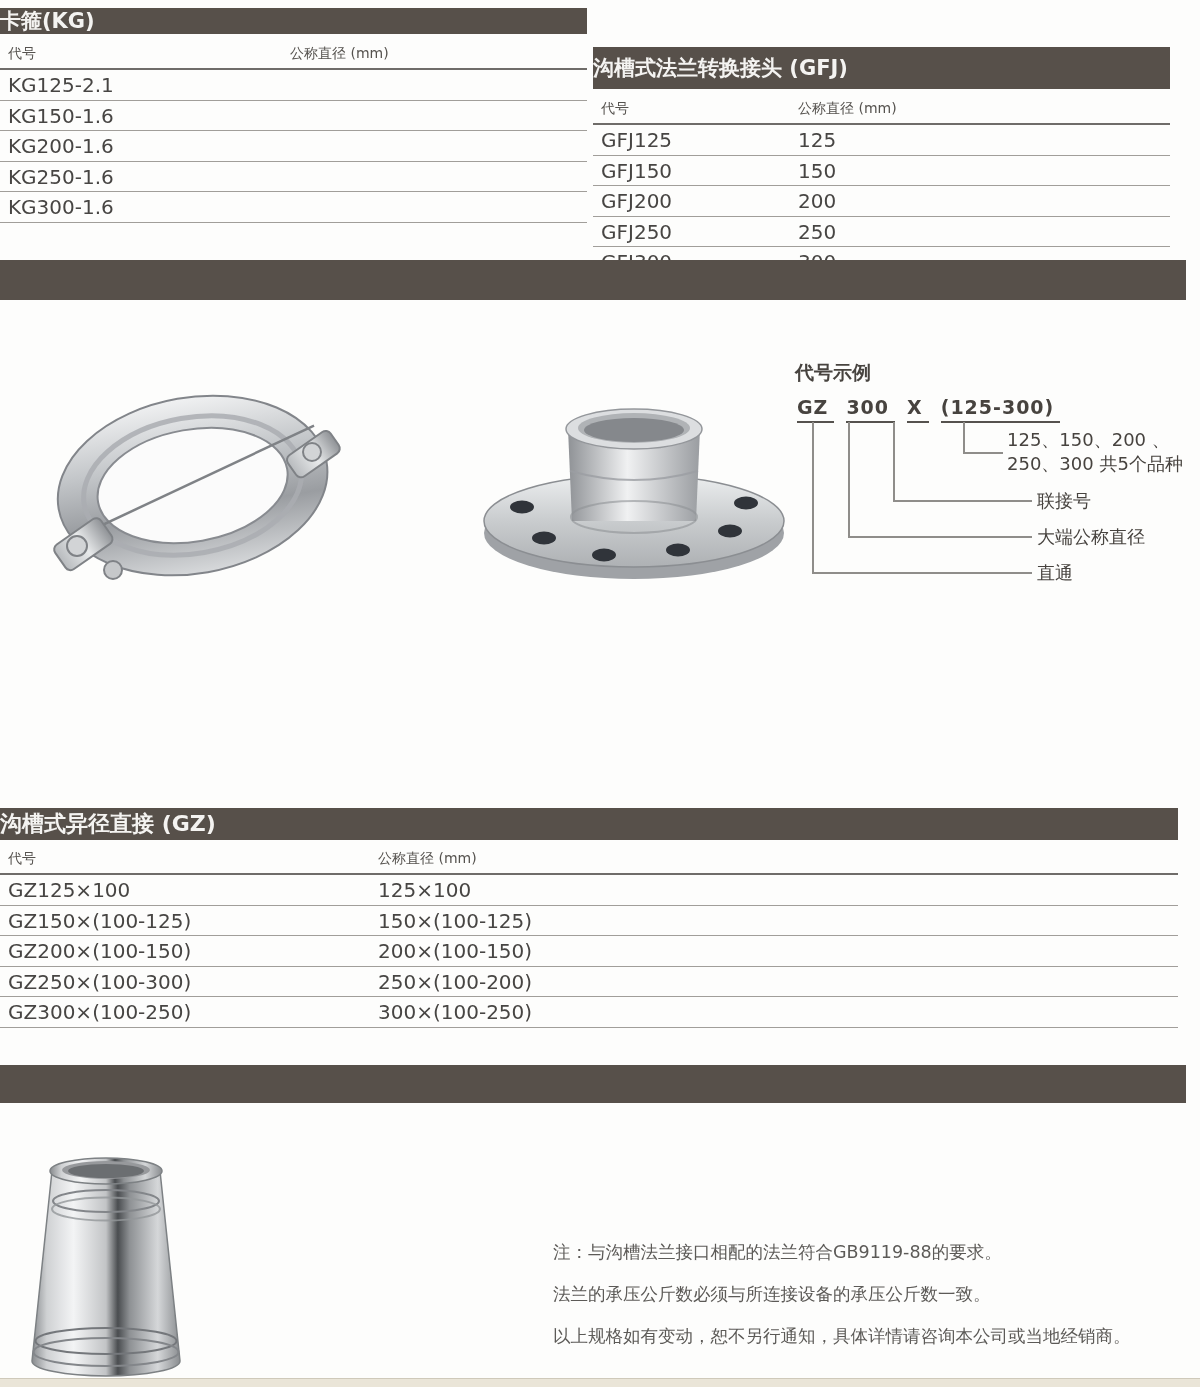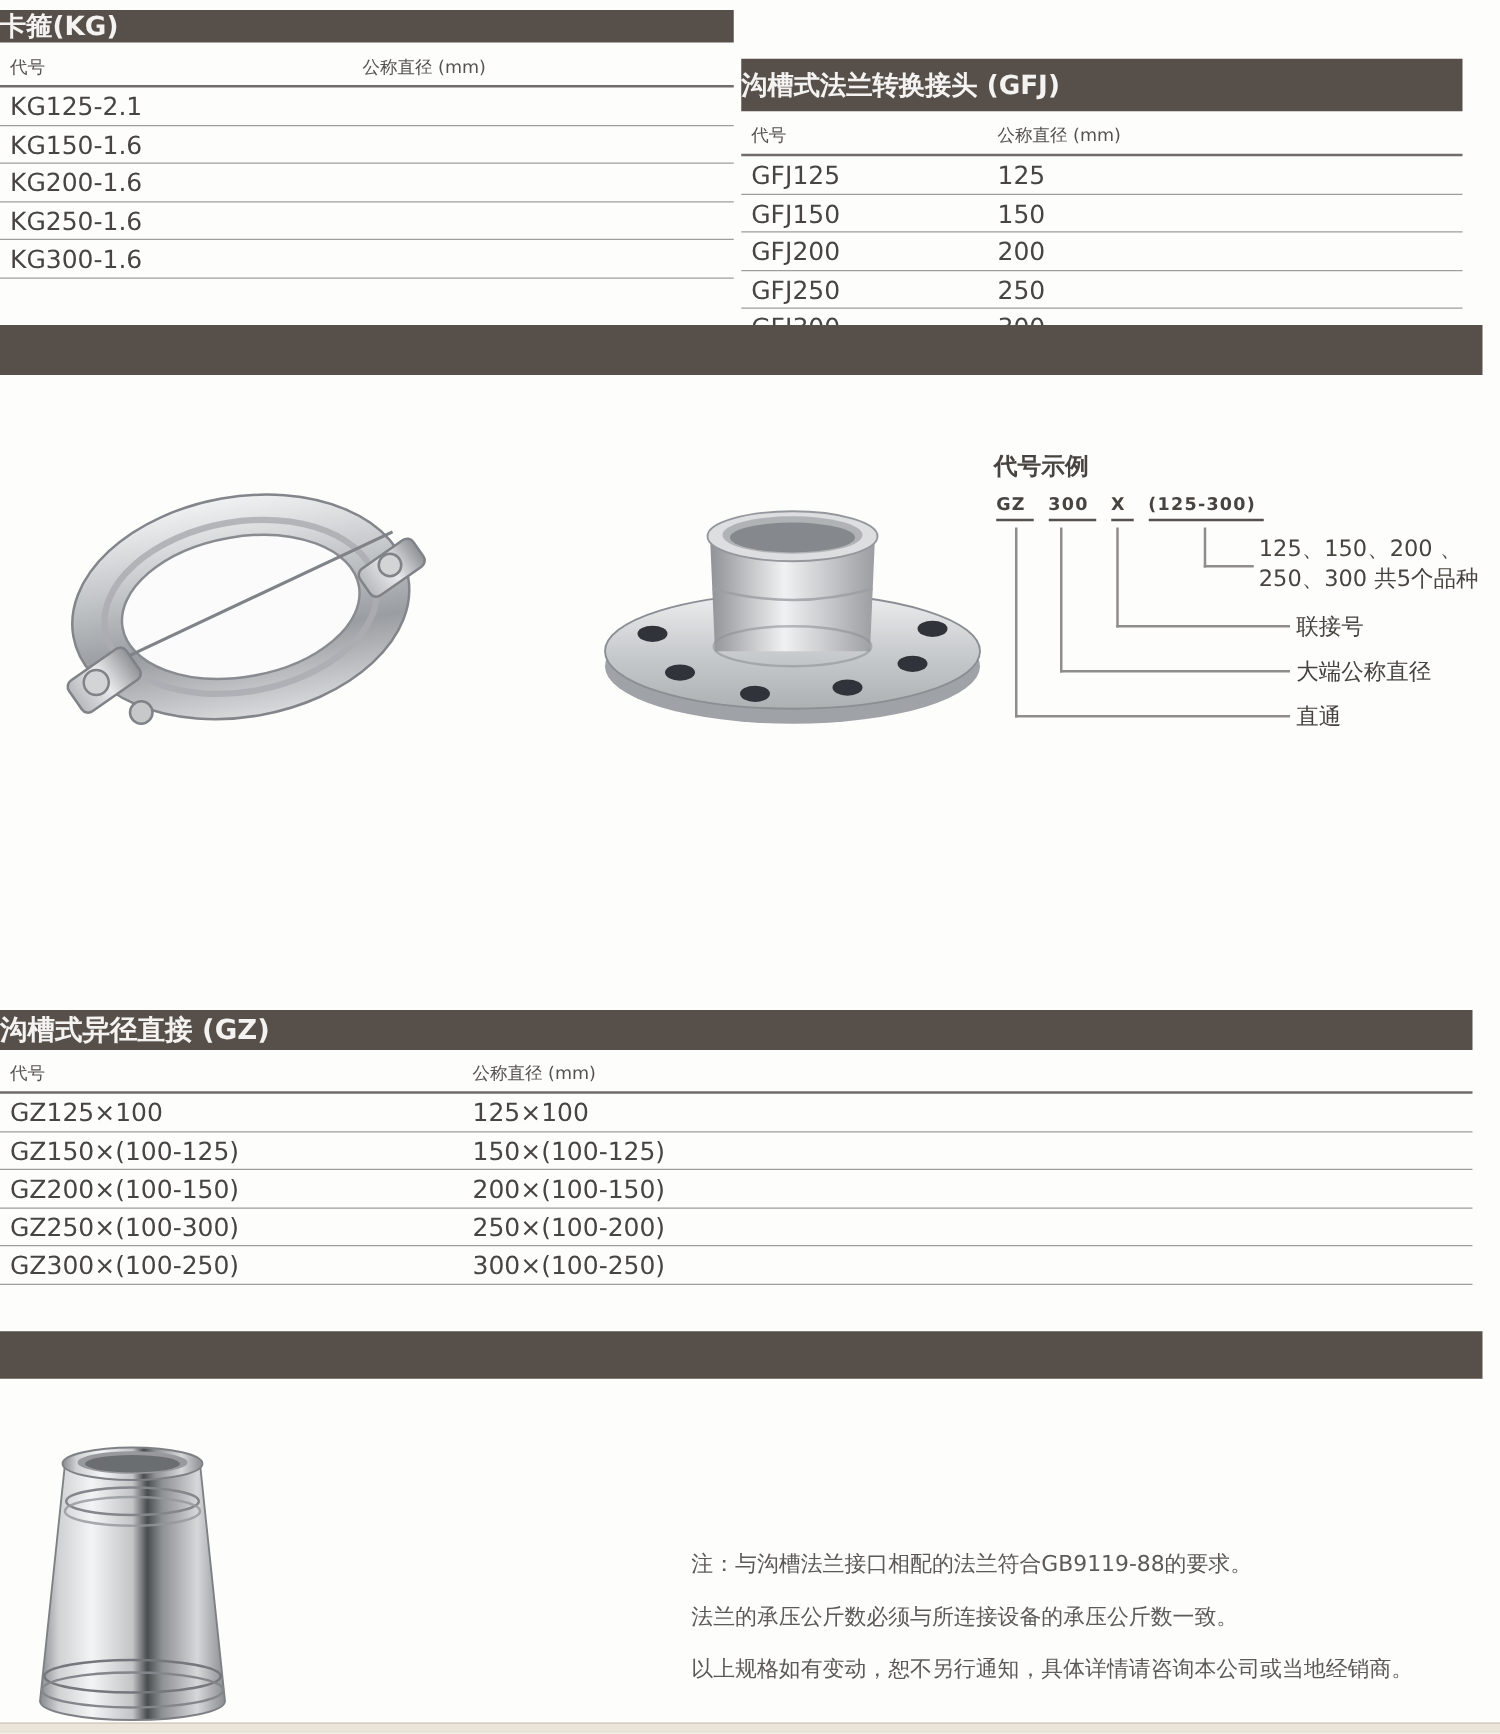--- a/index.html
+++ b/index.html
@@ -28,21 +28,21 @@
   .c2{left:var(--c2);}
   .trow{position:relative; height:29.5px; border-bottom:1.5px solid #a19e9a; font-size:20px;}
   .trow .c1,.trow .c2{position:absolute; top:3px; color:#474543;}
   
   .band{position:absolute; background:#57504a;}
   #band1{left:0; top:260px; width:1186px; height:40px;}
   #band2{left:0; top:1065px; width:1186px; height:38px;}
   
   #codeex{position:absolute; left:795px; top:360px; width:400px; height:240px;}
   #codeex .title{font-size:19px; font-weight:bold; color:#47433f;}
-  #codeex .parts{position:absolute; top:36px; left:2px; font-size:14px; font-weight:bold; color:#47433f; white-space:nowrap;}
+  #codeex .parts{position:absolute; top:36px; left:2px; font-size:19px; font-weight:bold; color:#47433f; white-space:nowrap;}
   #codeex .part{border-bottom:2px solid #55524e; padding:0 6px 3px 0; margin-right:12px; letter-spacing:1px;}
   .conn{position:absolute; border-left:2px solid #8f8d8a; border-bottom:2px solid #8f8d8a;}
   #conn1{left:168px; top:62px; width:38px;  height:30px;}
   #conn2{left:98px;  top:62px; width:137px; height:78px;}
   #conn3{left:53px;  top:62px; width:182px; height:114px;}
   #conn4{left:17px;  top:62px; width:218px; height:150px;}
   .clabel{position:absolute; font-size:18px; color:#47433f; white-space:nowrap;}
   #clabel1{left:212px; top:68px; line-height:24px;}
   #clabel2{left:242px; top:129px;}
   #clabel3{left:242px; top:165px;}

